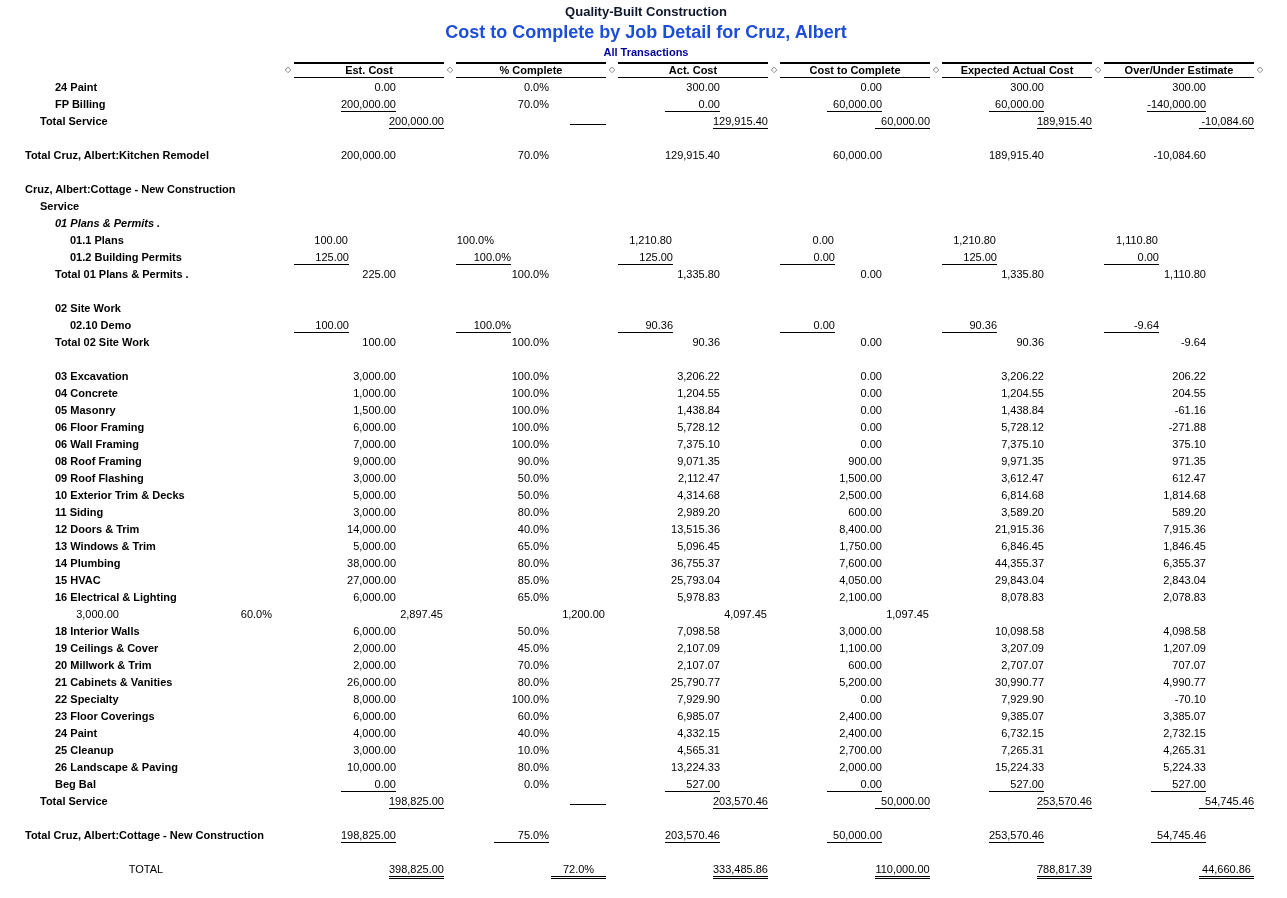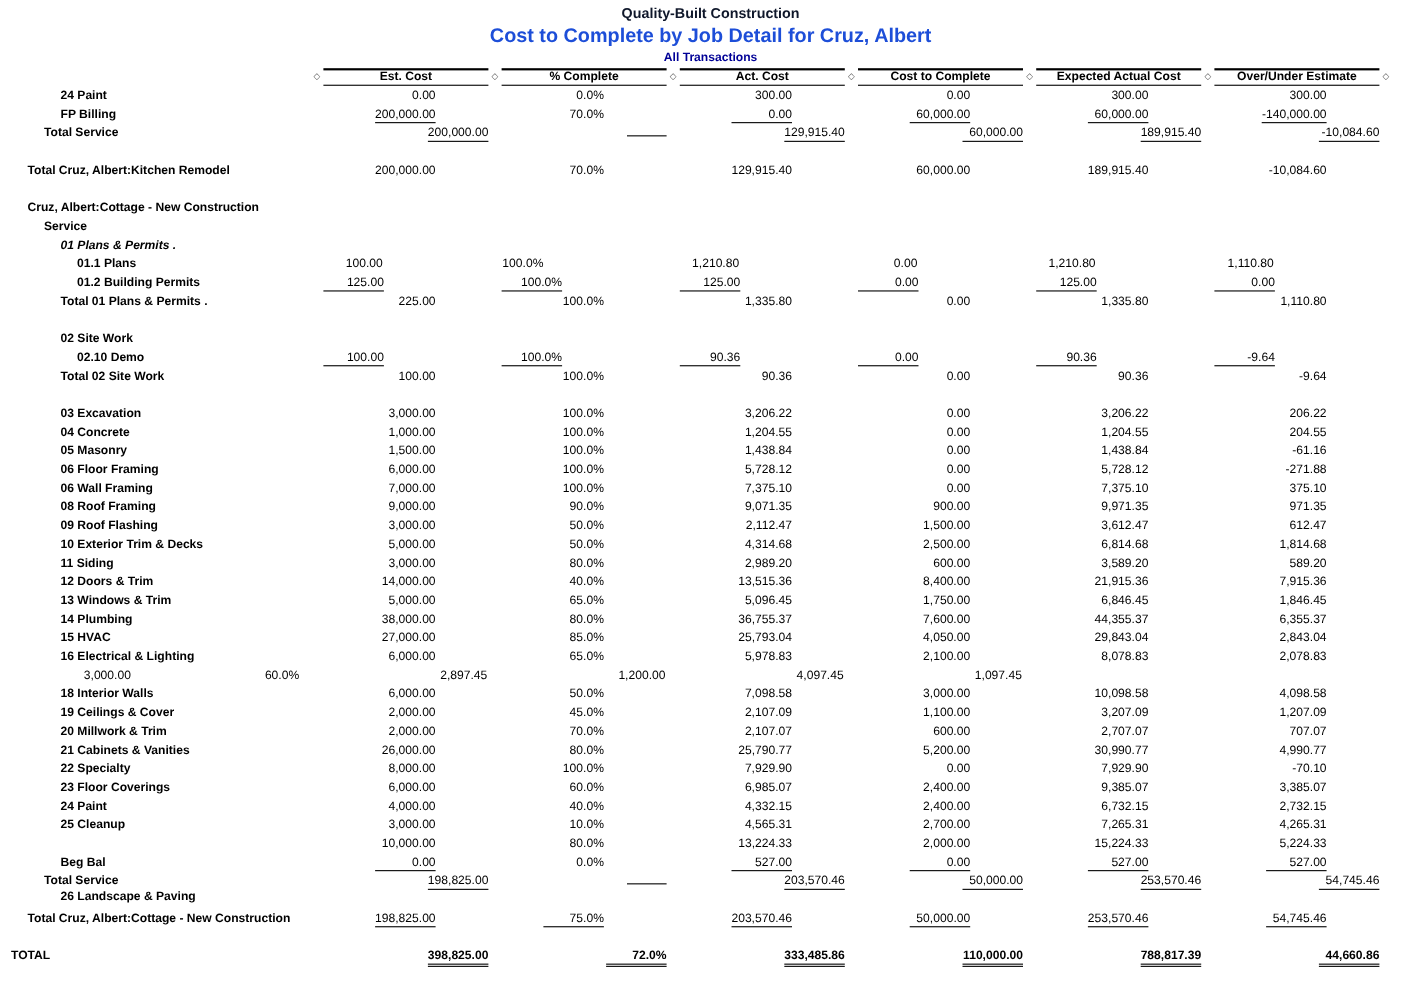--- a/index.html
+++ b/index.html
@@ -27,21 +27,21 @@
   .label{font-size:11px;font-weight:bold;line-height:14px;padding-top:1px;white-space:nowrap;}
   .val{display:inline-block;text-align:right;}
   .lv-b{margin-right:48px;}
   .lv-a{margin-right:96px;}
   .pct .lv-b{margin-right:57px;}
   .pct .lv-a{margin-right:112px;}
   .u1{border-bottom:1px solid #000;min-width:55px;}
   .u2{border-bottom:3px double #000;min-width:55px;}
   .val.empty{min-width:36px;}
   .row.blank{height:17px;}
-  .row.grand .label,.row.grand .val{font-weight:bold;}
+  .row.grand .label,.row.grand .val{font-weight:normal;text-align:center;}
 </style>
 </head>
 <body>
 
 <div class="page">
   <div class="titleblock">
     <div class="t1">Quality-Built Construction</div>
     <div class="t2">Cost to Complete by Job Detail for Cruz, Albert</div>
     <div class="t3">All Transactions</div>
   </div>
@@ -551,21 +551,21 @@
         <div class="gutter"></div>
         <div class="cell"><span class="val lv-b">4,565.31</span></div>
         <div class="gutter"></div>
         <div class="cell"><span class="val lv-b">2,700.00</span></div>
         <div class="gutter"></div>
         <div class="cell"><span class="val lv-b">7,265.31</span></div>
         <div class="gutter"></div>
         <div class="cell"><span class="val lv-b">4,265.31</span></div>
       </div>
       <div class="row">
-        <div class="label" style="padding-left: 50px; margin-top: 48px;">26 Landscape &amp; Paving</div>
+        <div class="label" style="padding-left: 50px;">26 Landscape &amp; Paving</div>
         <div class="gutter"></div>
         <div class="cell"><span class="val lv-b">10,000.00</span></div>
         <div class="gutter"></div>
         <div class="cell pct"><span class="val lv-b">80.0%</span></div>
         <div class="gutter"></div>
         <div class="cell"><span class="val lv-b">13,224.33</span></div>
         <div class="gutter"></div>
         <div class="cell"><span class="val lv-b">2,000.00</span></div>
         <div class="gutter"></div>
         <div class="cell"><span class="val lv-b">15,224.33</span></div>

